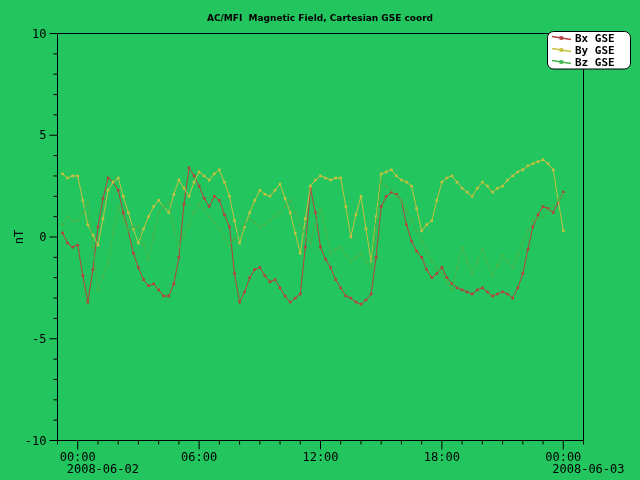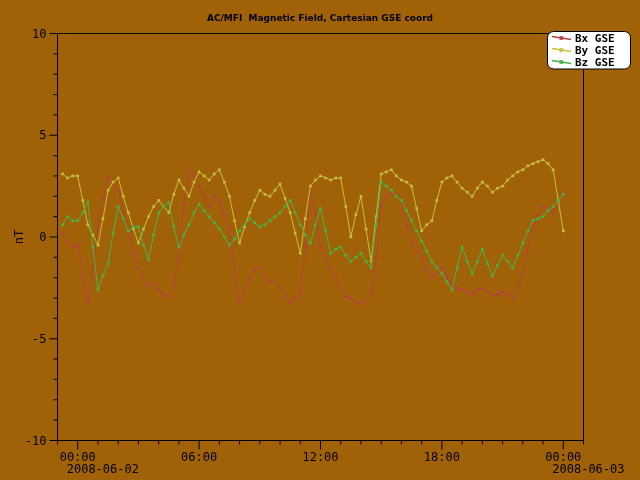--- a/index.html
+++ b/index.html
@@ -1,16 +1,16 @@
 <!DOCTYPE html>
 <html><head>
 <meta charset="utf-8">
 <style>
   html,body{margin:0;padding:0;background:#ffffff;}
-  .figure{position:relative;width:640px;height:480px;background:#a16207;overflow:hidden;
+  .figure{position:relative;width:640px;height:480px;background:#22c55e;overflow:hidden;
           font-family:"DejaVu Sans", sans-serif;}
   .plot-title{position:absolute;left:0;right:0;top:13px;text-align:center;
               font-family:"DejaVu Sans", sans-serif;font-size:9px;font-weight:bold;
               color:#000;white-space:pre;}
   svg{position:absolute;left:0;top:0;}
   text{fill:#000;}
   .tick-label{font-family:"DejaVu Sans Mono", monospace;font-size:12px;}
   .legend-label{font-family:"DejaVu Sans Mono", monospace;font-size:11px;font-weight:bold;}
   .axis-title{font-family:"DejaVu Sans Mono", monospace;font-size:12px;}
 </style>

